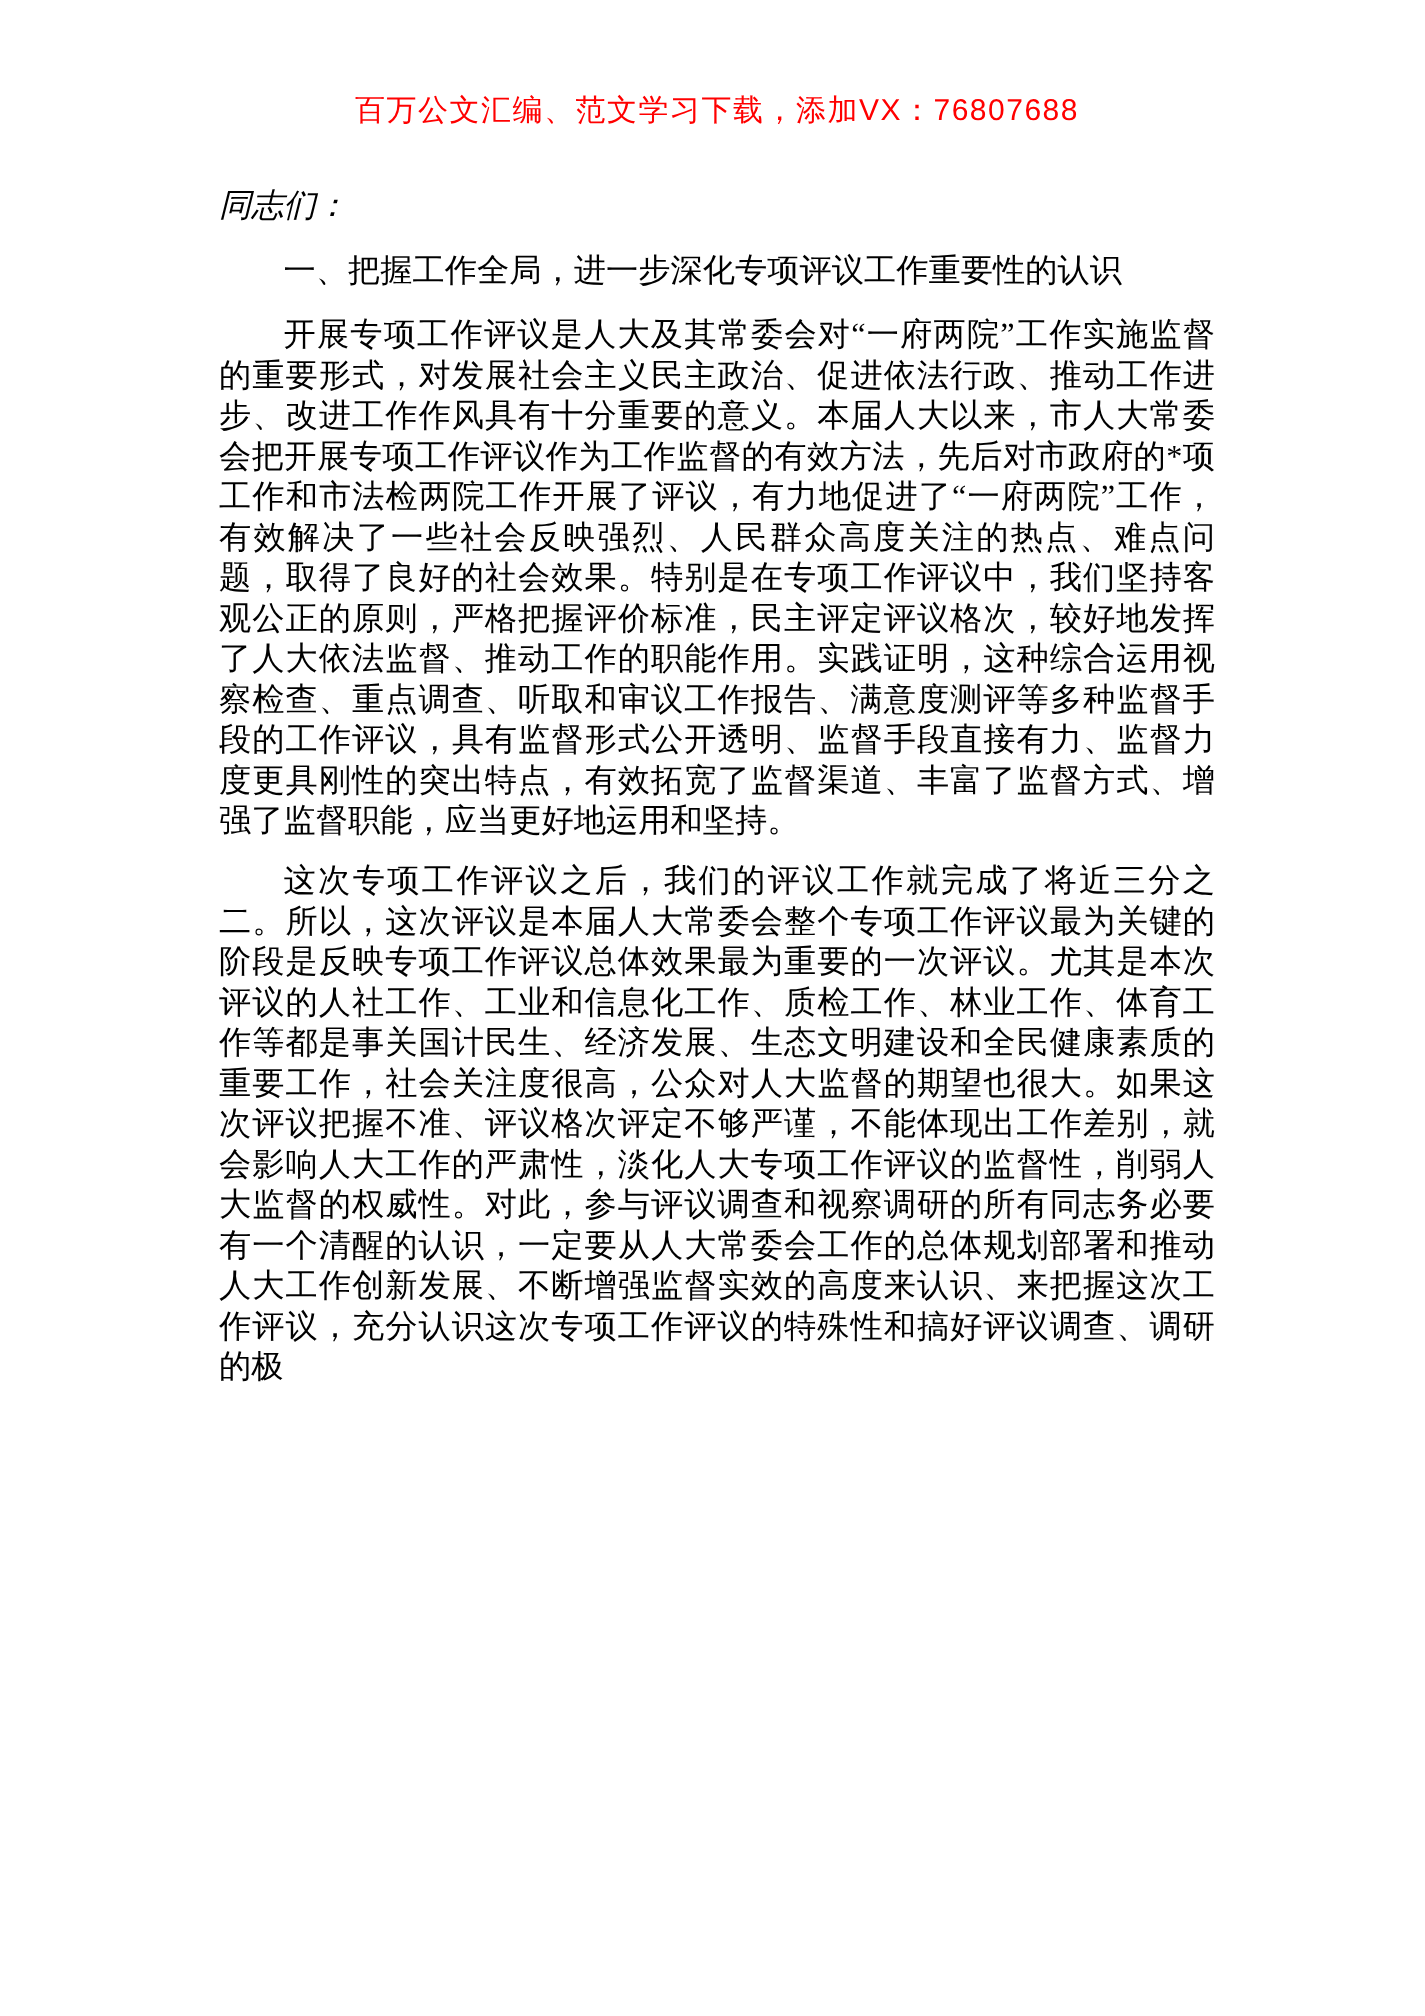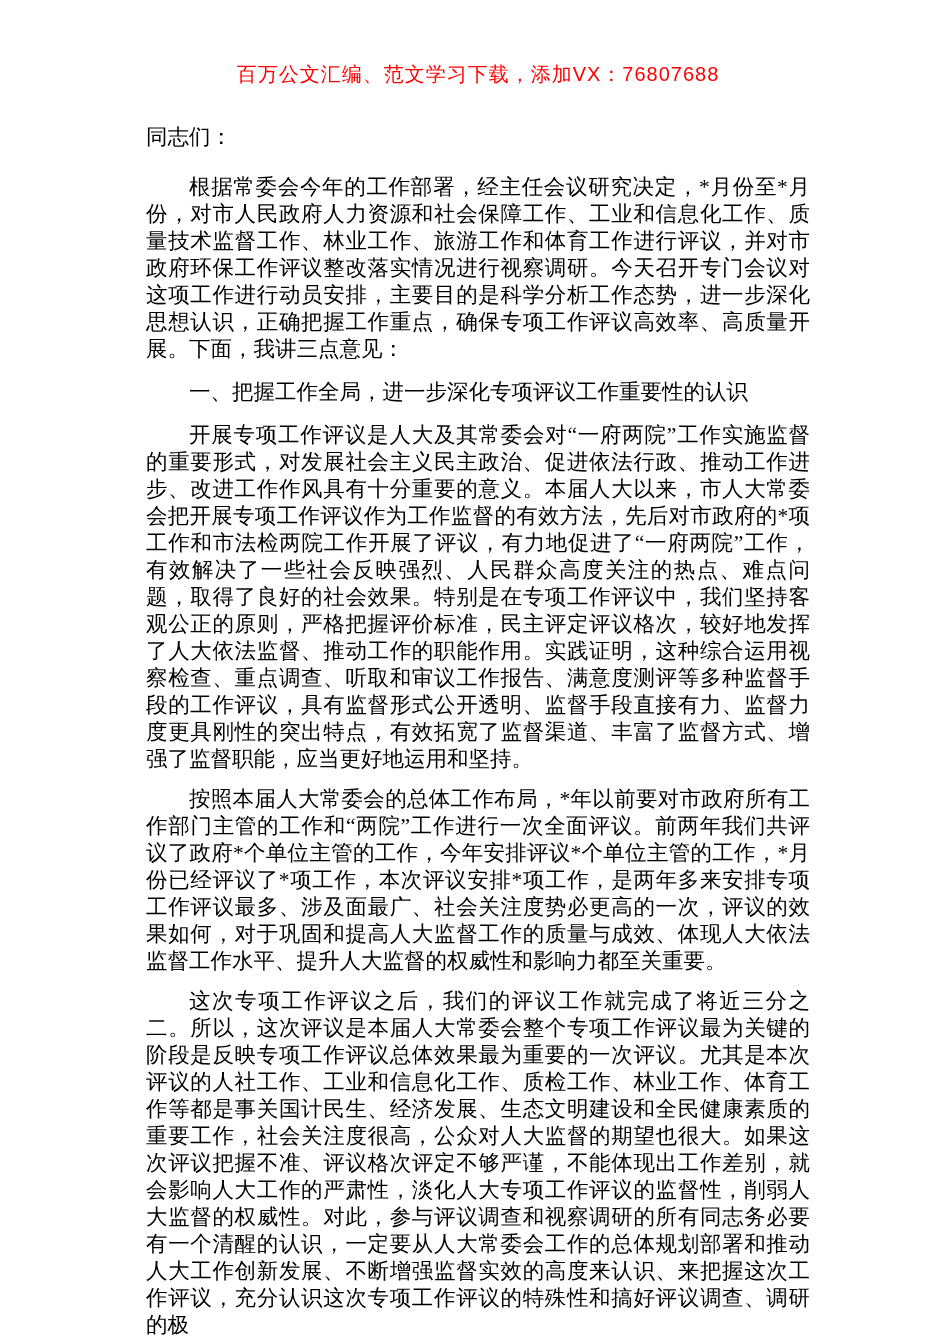--- a/index.html
+++ b/index.html
@@ -36,42 +36,41 @@
     text-align: justify;
     text-justify: inter-ideograph;
   }
   .doc p {
     margin: 0 0 13px 0;
     text-indent: 2em;
     word-break: break-all;
   }
   .doc p.salutation {
     text-indent: 0;
-    margin-bottom: 23px;
+    margin-bottom: 6px;
+    font-style: italic;
   }
   .doc p.heading {
     font-weight: normal;
     margin: 16px 0 16px 0;
   }
 </style>
 </head>
 <body>
 
 <div class="page">
 
   <div class="header-notice">百万公文汇编、范文学习下载，添加VX：76807688</div>
 
   <div class="doc">
 
     <p class="salutation">同志们：</p>
 
-    <p class="body-para">根据常委会今年的工作部署，经主任会议研究决定，*月份至*月份，对市人民政府人力资源和社会保障工作、工业和信息化工作、质量技术监督工作、林业工作、旅游工作和体育工作进行评议，并对市政府环保工作评议整改落实情况进行视察调研。今天召开专门会议对这项工作进行动员安排，主要目的是科学分析工作态势，进一步深化思想认识，正确把握工作重点，确保专项工作评议高效率、高质量开展。下面，我讲三点意见：</p>
 
     <p class="heading">一、把握工作全局，进一步深化专项评议工作重要性的认识</p>
 
     <p class="body-para">开展专项工作评议是人大及其常委会对“一府两院”工作实施监督的重要形式，对发展社会主义民主政治、促进依法行政、推动工作进步、改进工作作风具有十分重要的意义。本届人大以来，市人大常委会把开展专项工作评议作为工作监督的有效方法，先后对市政府的*项工作和市法检两院工作开展了评议，有力地促进了“一府两院”工作，有效解决了一些社会反映强烈、人民群众高度关注的热点、难点问题，取得了良好的社会效果。特别是在专项工作评议中，我们坚持客观公正的原则，严格把握评价标准，民主评定评议格次，较好地发挥了人大依法监督、推动工作的职能作用。实践证明，这种综合运用视察检查、重点调查、听取和审议工作报告、满意度测评等多种监督手段的工作评议，具有监督形式公开透明、监督手段直接有力、监督力度更具刚性的突出特点，有效拓宽了监督渠道、丰富了监督方式、增强了监督职能，应当更好地运用和坚持。</p>
 
-    <p class="body-para">按照本届人大常委会的总体工作布局，*年以前要对市政府所有工作部门主管的工作和“两院”工作进行一次全面评议。前两年我们共评议了政府*个单位主管的工作，今年安排评议*个单位主管的工作，*月份已经评议了*项工作，本次评议安排*项工作，是两年多来安排专项工作评议最多、涉及面最广、社会关注度势必更高的一次，评议的效果如何，对于巩固和提高人大监督工作的质量与成效、体现人大依法监督工作水平、提升人大监督的权威性和影响力都至关重要。</p>
 
     <p class="body-para">这次专项工作评议之后，我们的评议工作就完成了将近三分之二。所以，这次评议是本届人大常委会整个专项工作评议最为关键的阶段是反映专项工作评议总体效果最为重要的一次评议。尤其是本次评议的人社工作、工业和信息化工作、质检工作、林业工作、体育工作等都是事关国计民生、经济发展、生态文明建设和全民健康素质的重要工作，社会关注度很高，公众对人大监督的期望也很大。如果这次评议把握不准、评议格次评定不够严谨，不能体现出工作差别，就会影响人大工作的严肃性，淡化人大专项工作评议的监督性，削弱人大监督的权威性。对此，参与评议调查和视察调研的所有同志务必要有一个清醒的认识，一定要从人大常委会工作的总体规划部署和推动人大工作创新发展、不断增强监督实效的高度来认识、来把握这次工作评议，充分认识这次专项工作评议的特殊性和搞好评议调查、调研的极</p>
 
   </div>
 </div>
 
 </body></html>

